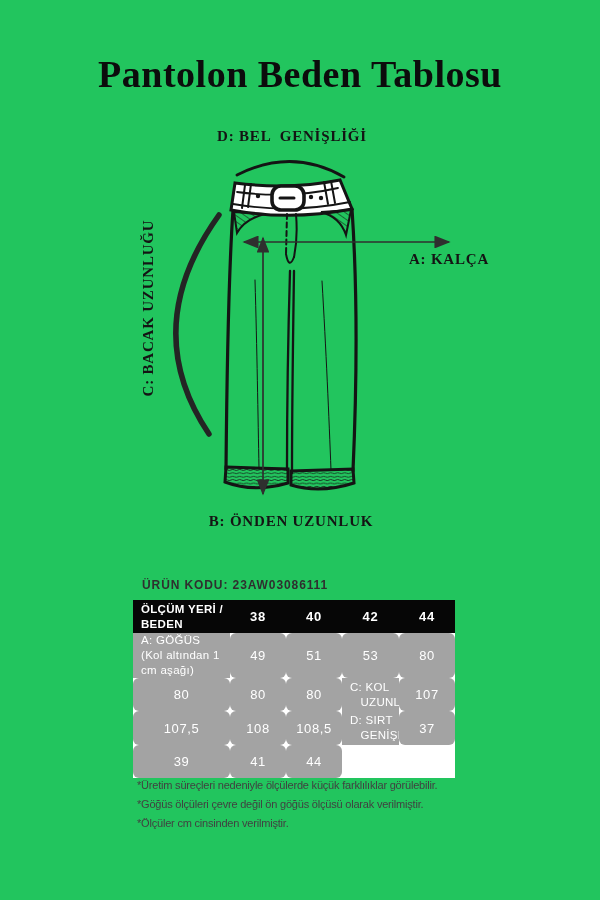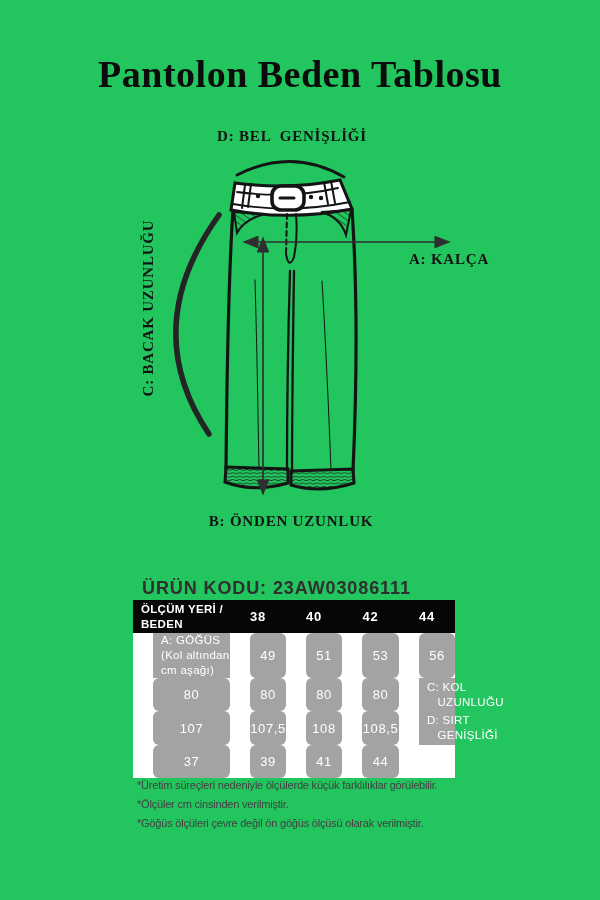--- a/index.html
+++ b/index.html
@@ -4,28 +4,28 @@
 <style>
   html,body{margin:0;padding:0;background:#ffffff;}
   .page{position:relative;width:600px;height:900px;background:#22c55e;overflow:hidden;
         font-family:"Liberation Sans",sans-serif;}
   .title{position:absolute;top:52px;left:0;width:600px;text-align:center;
          font-family:"Liberation Serif",serif;font-weight:700;font-size:38px;
          color:#0c0c0c;letter-spacing:.5px;}
   .diagram{position:absolute;top:118px;left:0;}
   .diagram text{font-family:"Liberation Serif",serif;font-weight:700;font-size:15px;
                 fill:var(--ink);letter-spacing:.8px;white-space:pre;}
-  .product-code{position:absolute;top:578px;left:142px;font-size:18px;font-weight:700;
+  .product-code{position:absolute;top:578px;left:142px;font-size:12px;font-weight:700;
                 color:#2f2f2f;letter-spacing:.9px;}
   .size-table{position:absolute;top:600px;left:133px;display:grid;
               grid-template-columns:97px 56px 56px 57px 56px;
               grid-template-rows:33px 45px 33px 34px 33px;gap:0;background:#fff;}
   .cell{display:flex;align-items:center;justify-content:center;color:var(--cell-text);}
   .head{background:var(--header-bg);font-weight:700;font-size:13px;letter-spacing:.8px;}
-  .gray{background:var(--row-bg);margin-left:20px;}
+  .gray{background:var(--row-bg);}
   .lbl{justify-content:flex-start;padding-left:8px;font-size:11.5px;line-height:1.3;
        letter-spacing:.3px;white-space:pre;text-align:left;}
   .val{font-size:13px;letter-spacing:.6px;border-radius:6px;}
   .footnotes{position:absolute;top:776px;left:137px;color:var(--muted-text);
              font-size:11px;line-height:19px;letter-spacing:-.2px;}
 </style>
 </head>
 <body>
 
 <div class="page">
@@ -96,21 +96,20 @@
     <div class="cell head">40</div>
     <div class="cell head">42</div>
     <div class="cell head">44</div>
 
     <div class="cell gray lbl">A: GÖĞÜS
 (Kol altından 1
 cm aşağı)</div>
     <div class="cell gray val">49</div>
     <div class="cell gray val">51</div>
     <div class="cell gray val">53</div>
-    <div class="cell gray val">56</div>
 
     <div class="cell gray val">80</div>
     <div class="cell gray val">80</div>
     <div class="cell gray val">80</div>
     <div class="cell gray val">80</div>
 
     <div class="cell gray lbl">C: KOL
    UZUNLUĞU</div>
     <div class="cell gray val">107</div>
     <div class="cell gray val">107,5</div>
@@ -120,17 +119,17 @@
     <div class="cell gray lbl">D: SIRT
    GENİŞLİĞİ</div>
     <div class="cell gray val">37</div>
     <div class="cell gray val">39</div>
     <div class="cell gray val">41</div>
     <div class="cell gray val">44</div>
   </div>
 
   <div class="footnotes">
     <div>*Üretim süreçleri nedeniyle ölçülerde küçük farklılıklar görülebilir.</div>
+    <div>*Göğüs ölçüleri çevre değil ön göğüs ölçüsü olarak verilmiştir.</div>
     <div>*Ölçüler cm cinsinden verilmiştir.</div>
-    <div>*Göğüs ölçüleri çevre değil ön göğüs ölçüsü olarak verilmiştir.</div>
   </div>
 
 </div>
 
 </body></html>

